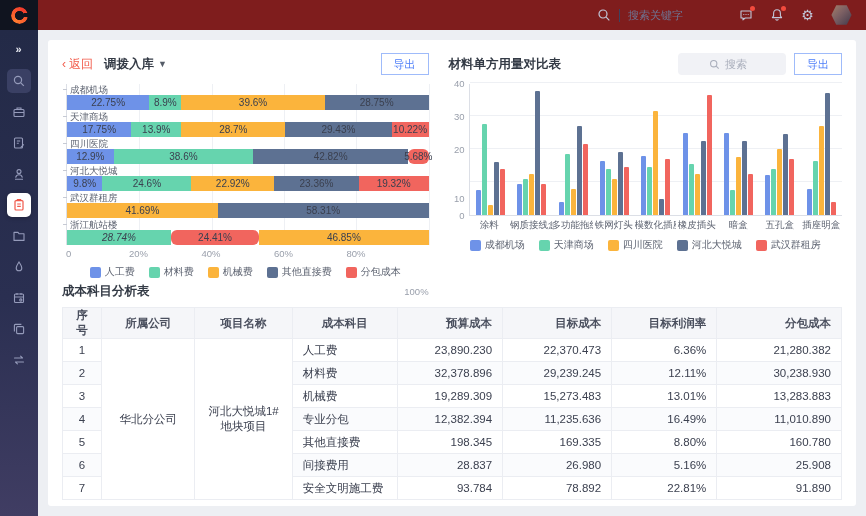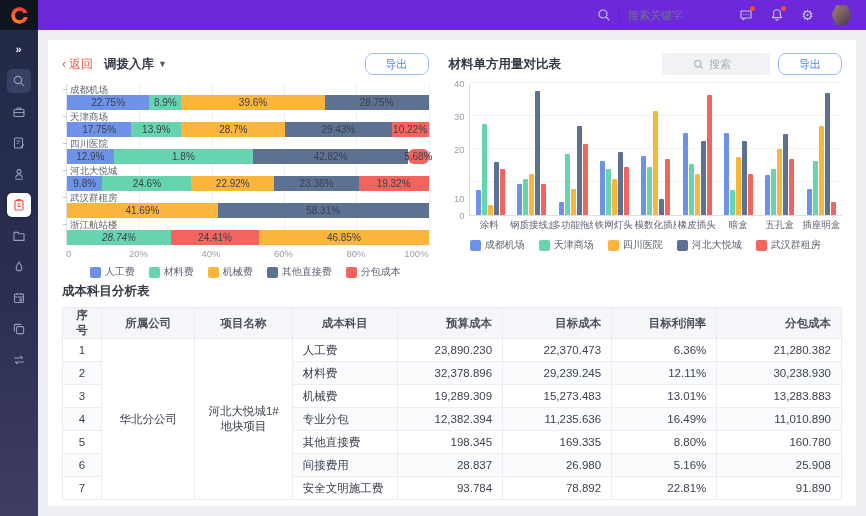--- a/index.html
+++ b/index.html
@@ -1,20 +1,20 @@
 <!DOCTYPE html>
 <html><head>
 <meta charset="utf-8">
 <style>
   * { margin:0; padding:0; box-sizing:border-box; }
   html,body { width:866px; height:516px; font-family:"Liberation Sans","DejaVu Sans",sans-serif; background:#EDEFF3; overflow:hidden; }
   .app { width:866px; height:516px; display:flex; flex-direction:column; }
 
   
-  .topbar { height:30px; background:#6d28d9; display:flex; align-items:center; flex:0 0 30px; }
+  .topbar { height:30px; background:#7f1d1d; display:flex; align-items:center; flex:0 0 30px; }
   .logo-box { width:38px; height:30px; background:#10141F; display:flex; align-items:center; justify-content:center; }
   .logo-c { position:relative; width:17px; height:17px; border-radius:50%;
     background:conic-gradient(from 30deg,#f2392c,#ff7a2f,#f2392c);
     -webkit-mask:radial-gradient(circle,transparent 4.3px,#000 4.9px); mask:radial-gradient(circle,transparent 4.3px,#000 4.9px); }
   .logo-c::after { content:''; position:absolute; right:-1px; top:6.5px; width:5px; height:4px; background:#10141F; }
   .topbar-right { margin-left:auto; display:flex; align-items:center; gap:16px; padding-right:14px; color:#A9AFC6; }
   .tb-search { display:flex; align-items:center; gap:8px; margin-right:8px; }
   .tb-divider { width:1px; height:13px; background:#3C4360; }
   .tb-input { background:transparent; border:none; outline:none; width:86px; font-size:11px; color:#C6CBDD; }
   .tb-input::placeholder { color:#6E7594; }
@@ -41,42 +41,42 @@
 
   
   .charts-row { display:flex; gap:20px; }
   .chart-left { flex:0 0 47%; min-width:0; }
   .chart-right { flex:1; min-width:0; }
   .lp-head, .rp-head { height:24px; display:flex; align-items:center; margin:4px 0 8px; }
   .back-link { color:#F25B4B; font-size:12px; cursor:pointer; display:flex; align-items:center; gap:3px; }
   .back-chevron { font-size:12px; }
   .lp-title { color:#333A45; font-size:12.5px; font-weight:bold; margin-left:11px; cursor:pointer; }
   .title-caret { color:#555c68; font-size:9px; margin-left:4px; cursor:pointer; }
-  .export-btn { margin-left:auto; height:22px; padding:0 20px; font-size:11px; color:#4C7DF9;
-    background:#fff; border:1px solid #9FBBFA; border-radius:8px; cursor:pointer; font-family:inherit; }
+  .export-btn { margin-left:auto; height:22px; padding:0 12px; font-size:11px; color:#4C7DF9;
+    background:#fff; border:1px solid #9FBBFA; border-radius:0; cursor:pointer; font-family:inherit; }
   .rp-title { color:#333A45; font-size:12.5px; font-weight:bold; }
   .rp-search { margin-left:auto; margin-right:8px; width:108px; height:22px; background:#F1F2F6; border-radius:4px;
     display:flex; align-items:center; justify-content:center; gap:5px; color:#A9AEBB; }
   .rp-search svg { width:11px; height:11px; }
   .rp-search input { background:transparent; border:none; outline:none; width:30px; font-size:11px; color:#666; }
   .rp-search input::placeholder { color:#A9AEBB; }
 
   
   .lc-plot { position:relative; margin-left:4px; border-left:1px solid #DCDFE6; padding-left:0; }
   .grid-v { position:absolute; top:0; bottom:0; width:1px; background:#EEF0F4; }
   .lc-row { position:relative; }
   .lc-cat { position:relative; font-size:9.5px; color:#5C6270; line-height:11px; padding-left:3px; }
   .lc-cat::before { content:''; position:absolute; left:-4px; top:5px; width:4px; height:1px; background:#C6CAD4; }
   .lc-bar { display:flex; height:15px; margin-bottom:1px; }
   .lc-seg { display:flex; align-items:center; justify-content:center; font-size:10px; color:#3B404F;
     white-space:nowrap; overflow:visible; cursor:default; }
   .lc-xaxis { position:relative; height:13px; margin-left:4px; font-size:9.5px; color:#999FAB; }
   .lc-xaxis span { position:absolute; top:2px; transform:translateX(-50%); }
   .lc-xaxis span:first-child { transform:none; }
-  .lc-xaxis span:last-child { transform:translateX(-100%); }
+  .lc-xaxis span:last-child { transform:translateX(-100%);margin-top:38px; }
 
   .legend { display:flex; justify-content:center; gap:14px; margin-top:6px; }
   .legend-item { display:flex; align-items:center; gap:4px; font-size:10px; color:#5C6270; cursor:pointer; }
   .legend-swatch { width:11px; height:11px; border-radius:2px; }
 
   
   .bar-wrap { display:flex; }
   .bar-yaxis { position:relative; width:20px; flex:0 0 20px; height:132px; font-size:9.5px; color:#999FAB; }
   .bar-yaxis span { position:absolute; right:4px; }
   .bar-plot { position:relative; flex:1; height:132px; border-left:1px solid #DCDFE6; border-bottom:1px solid #DCDFE6; }
@@ -240,21 +240,21 @@
                     <div class="lc-seg" style="width: 13.9%; background: rgb(102, 212, 174);">13.9%</div>
                     <div class="lc-seg" style="width: 28.7%; background: rgb(251, 180, 60);">28.7%</div>
                     <div class="lc-seg" style="width: 29.43%; background: rgb(93, 113, 146);">29.43%</div>
                     <div class="lc-seg" style="width: 10.22%; background: rgb(241, 101, 94);">10.22%</div>
                   </div>
                 </div>
                 <div class="lc-row">
                   <div class="lc-cat">四川医院</div>
                   <div class="lc-bar">
                     <div class="lc-seg" style="width: 12.9%; background: rgb(110, 146, 232);">12.9%</div>
-                    <div class="lc-seg" style="width: 38.6%; background: rgb(102, 212, 174);">1.8%</div>
+                    <div class="lc-seg" style="width: 38.6%; background: rgb(102, 212, 174);">38.6%</div>
                     <div class="lc-seg" style="width: 42.82%; background: rgb(93, 113, 146);">42.82%</div>
                     <div class="lc-seg" style="width: 5.68%; background: rgb(241, 101, 94); border-radius: 6px;">5.68%</div>
                   </div>
                 </div>
                 <div class="lc-row">
                   <div class="lc-cat">河北大悦城</div>
                   <div class="lc-bar">
                     <div class="lc-seg" style="width: 9.8%; background: rgb(110, 146, 232);">9.8%</div>
                     <div class="lc-seg" style="width: 24.6%; background: rgb(102, 212, 174);">24.6%</div>
                     <div class="lc-seg" style="width: 22.92%; background: rgb(251, 180, 60);">22.92%</div>
@@ -266,21 +266,21 @@
                   <div class="lc-cat">武汉群租房</div>
                   <div class="lc-bar">
                     <div class="lc-seg" style="width: 41.69%; background: rgb(251, 180, 60);">41.69%</div>
                     <div class="lc-seg" style="width: 58.31%; background: rgb(93, 113, 146);">58.31%</div>
                   </div>
                 </div>
                 <div class="lc-row">
                   <div class="lc-cat">浙江航站楼</div>
                   <div class="lc-bar">
                     <div class="lc-seg" style="width: 28.74%; background: rgb(102, 212, 174); font-style: italic;">28.74%</div>
-                    <div class="lc-seg" style="width: 24.41%; background: rgb(241, 101, 94);">24.41%</div>
+                    <div class="lc-seg" style="width: 24.41%; background: rgb(241, 101, 94); border-radius: 6px;">24.41%</div>
                     <div class="lc-seg" style="width: 46.85%; background: rgb(251, 180, 60);">46.85%</div>
                   </div>
                 </div>
               </div>
             <div id="stack-xaxis" class="lc-xaxis">
                 <span style="left: 0%;">0</span>
                 <span style="left: 20%;">20%</span>
                 <span style="left: 40%;">40%</span>
                 <span style="left: 60%;">60%</span>
                 <span style="left: 80%;">80%</span>

